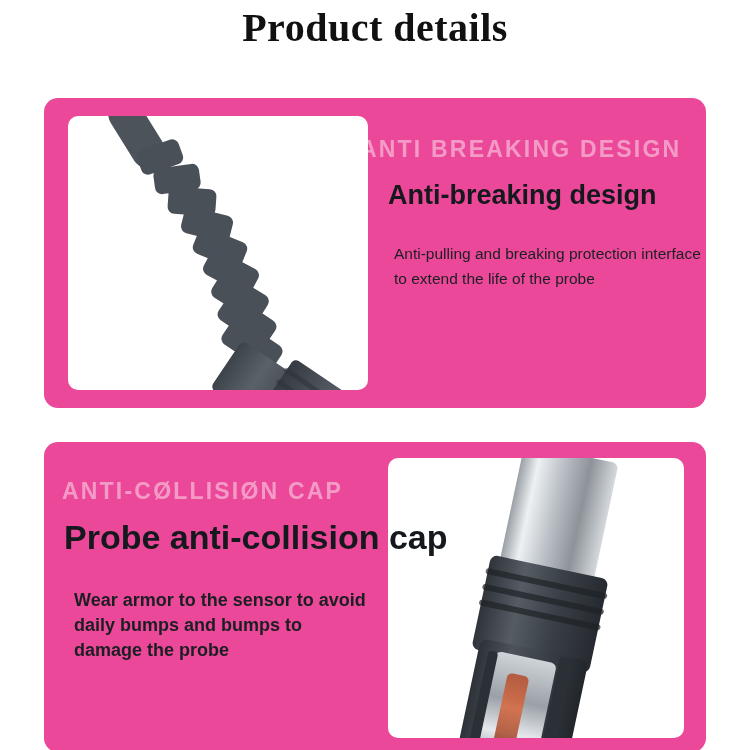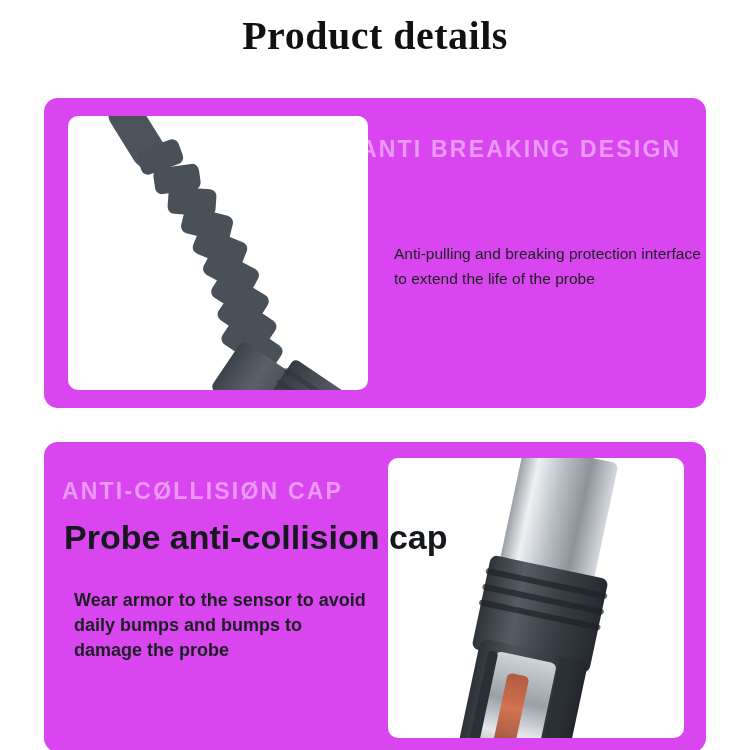--- a/index.html
+++ b/index.html
@@ -16,29 +16,28 @@
   }
 
   .page-title {
     text-align: center;
     font-family: "Liberation Serif", serif;
     font-weight: bold;
     font-size: 40px;
     color: #111111;
     letter-spacing: 0.5px;
     margin: 0;
-    padding-top: 8px;
     height: 60px;
     line-height: 56px;
   }
 
   
   .card {
     position: absolute;
-    background: #d946ef;
+    background: #ec4899;
     border-radius: 14px;
     overflow: hidden;
   }
   .card-one {
     left: 44px;
     top: 98px;
     width: 662px;
     height: 310px;
   }
   .card-two {
@@ -210,20 +209,21 @@
         <div class="thread" style="left:-2px; top:26px;"></div>
 
       </div>
 
     </div>
   </div>
 
   <div style="position:absolute; left:0; top:0; width:100%; height:100%;">
     <div style="position:absolute; left:316px; top:38px; font-family:'Liberation Sans',sans-serif; font-weight:bold; font-size:23px; letter-spacing:2.2px; color:rgba(255,255,255,0.45); white-space:nowrap;">ANTI BREAKING DESIGN</div>
 
+    <div style="position:absolute; left:344px; top:82px; font-family:'Liberation Sans',sans-serif; font-weight:bold; font-size:27px; color:#15181c; white-space:nowrap;">Anti-breaking design</div>
 
     <div style="position:absolute; left:350px; top:143px; width:318px; font-family:'Liberation Sans',sans-serif; font-weight:normal; font-size:15.5px; line-height:25px; color:#1b1e22;">Anti-pulling and breaking protection interface to extend the life of the probe</div>
   </div>
 </div>
 
 <div class="card card-two">
 
   <div class="photo photo-two">
     <div class="ill2">
       <div class="probe-shaft"></div>

